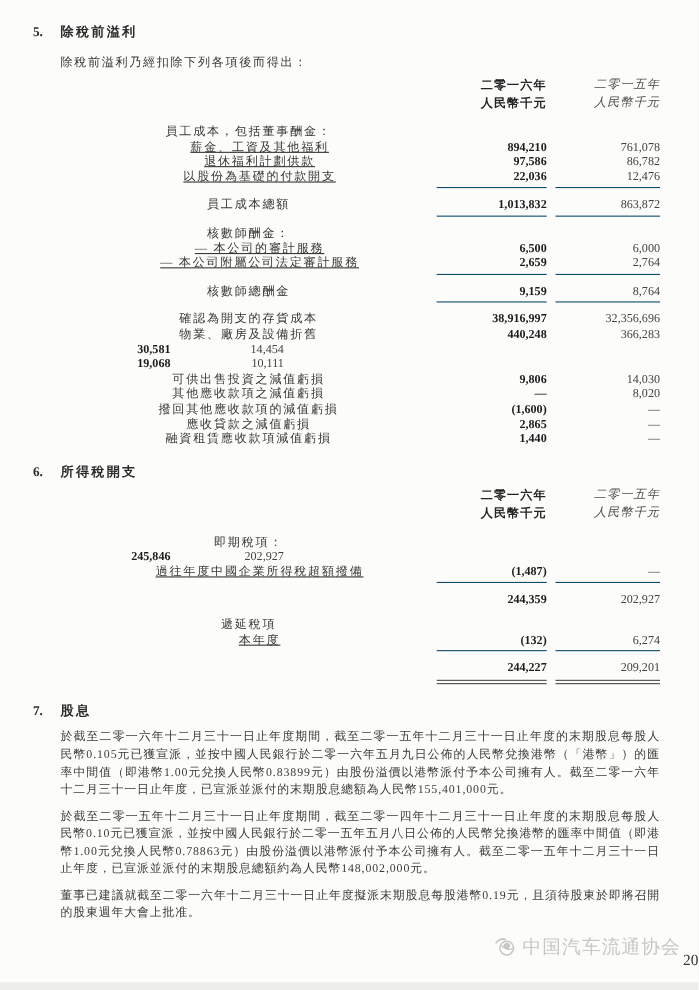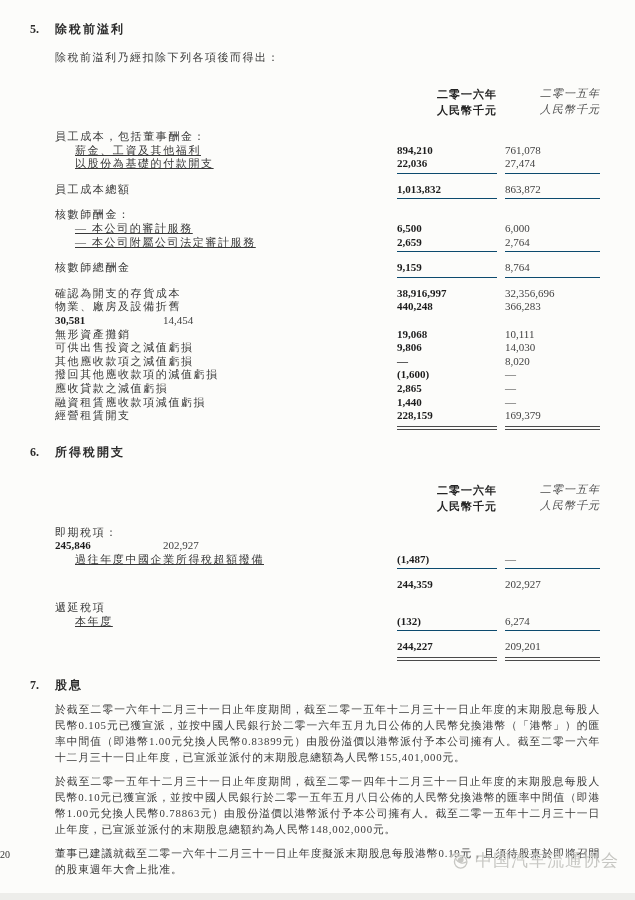--- a/index.html
+++ b/index.html
@@ -17,43 +17,43 @@
     box-sizing:border-box;
     padding:22px 35px 0 30px;
   }
   
   .sec-head{font-weight:bold;font-size:12px;color:#2c2c2c;letter-spacing:2px;line-height:15px;}
   .sec-num{display:inline-block;width:25px;letter-spacing:0;}
   
   .ci{margin-left:25px;}
   .intro{font-size:11px;letter-spacing:1.5px;margin-top:13px;line-height:14px;}
   
-  .chead{display:flex;margin-top:22px;line-height:16px;font-size:11px;}
+  .chead{display:flex;margin-top:6px;line-height:16px;font-size:11px;}
   .chead .sp{flex:1;}
   .hcol{width:100px;text-align:right;letter-spacing:1px;}
   .hcol.b{width:95px;margin-left:8px;}
   .hcol.a{font-weight:bold;color:#242424;}
   .hcol.b{font-style:italic;color:#4c4c4c;font-family:Liberation Mono, monospace;}
   
   .tbl{margin-top:12px;font-size:11px;}
   .trow{display:flex;align-items:baseline;line-height:13.6px;}
   .trow.spacer{height:9px;}
-  .tlabel{flex:1;letter-spacing:1.6px;white-space:nowrap;overflow:hidden;}
+  .tlabel{flex:1;letter-spacing:1.6px;white-space:nowrap;overflow:hidden;text-align:center;}
   .trow.indent .tlabel{padding-left:20px;text-decoration:underline;}
-  .tcola,.tcolb{text-align:left;letter-spacing:0;}
+  .tcola,.tcolb{text-align:right;letter-spacing:0;}
   .tcola{width:100px;font-weight:bold;color:#1d1d1d;}
   .tcolb{width:95px;margin-left:8px;color:#424242;}
   .trow.underline .tcola,.trow.underline .tcolb{border-bottom:1px solid #0c4a6e;padding-bottom:2px;}
   .trow.double .tcola,.trow.double .tcolb{border-bottom:4px double #4a4a4a;padding-bottom:3px;}
   
   .para{font-size:10.8px;line-height:16px;letter-spacing:0.8px;text-align:justify;margin-top:8px;color:#3a3a3a;}
   .sec-gap{margin-top:15px;}
   .sec-gap7{margin-top:17px;}
   
-  .pagenum{position:absolute;left:0;right:0;bottom:40px;text-align:left;font-size:10px;color:#333;}
+  .pagenum{position:absolute;left:0;right:0;bottom:18px;text-align:right;font-size:14px;color:#333;}
   .watermark{position:absolute;right:16px;bottom:28px;display:flex;align-items:center;gap:5px;color:#c7c7c3;font-size:17px;letter-spacing:1px;font-family:"Liberation Sans","DejaVu Sans",sans-serif;}
   .wm-logo{width:22px;height:20px;}
   .scan-edge{position:absolute;left:0;right:0;bottom:0;height:7px;background:#ededea;}
 </style>
 </head>
 <body>
 
 <div class="page">
 
   <div class="sec-head">
@@ -76,24 +76,29 @@
       <div class="trow plain">
         <span class="tlabel">員工成本，包括董事酬金：</span>
         <span class="tcola"></span>
         <span class="tcolb"></span>
       </div>
       <div class="trow plain indent">
         <span class="tlabel">薪金、工資及其他福利</span>
         <span class="tcola">894,210</span>
         <span class="tcolb">761,078</span>
       </div>
+      <div class="trow plain indent">
+        <span class="tlabel">退休福利計劃供款</span>
+        <span class="tcola">97,586</span>
+        <span class="tcolb">86,782</span>
+      </div>
       <div class="trow underline indent">
         <span class="tlabel">以股份為基礎的付款開支</span>
         <span class="tcola">22,036</span>
-        <span class="tcolb">27,474</span>
+        <span class="tcolb">12,476</span>
       </div>
       <div class="trow spacer"></div>
       <div class="trow underline">
         <span class="tlabel">員工成本總額</span>
         <span class="tcola">1,013,832</span>
         <span class="tcolb">863,872</span>
       </div>
       <div class="trow spacer"></div>
       <div class="trow plain">
         <span class="tlabel">核數師酬金：</span>
@@ -125,21 +130,20 @@
       <div class="trow plain">
         <span class="tlabel">物業、廠房及設備折舊</span>
         <span class="tcola">440,248</span>
         <span class="tcolb">366,283</span>
       </div>
       <div class="trow plain">
         <span class="tcola">30,581</span>
         <span class="tcolb">14,454</span>
       </div>
       <div class="trow plain">
-        <span class="tlabel">無形資產攤銷</span>
         <span class="tcola">19,068</span>
         <span class="tcolb">10,111</span>
       </div>
       <div class="trow plain">
         <span class="tlabel">可供出售投資之減值虧損</span>
         <span class="tcola">9,806</span>
         <span class="tcolb">14,030</span>
       </div>
       <div class="trow plain">
         <span class="tlabel">其他應收款項之減值虧損</span>
@@ -153,25 +157,20 @@
       </div>
       <div class="trow plain">
         <span class="tlabel">應收貸款之減值虧損</span>
         <span class="tcola">2,865</span>
         <span class="tcolb">—</span>
       </div>
       <div class="trow plain">
         <span class="tlabel">融資租賃應收款項減值虧損</span>
         <span class="tcola">1,440</span>
         <span class="tcolb">—</span>
-      </div>
-      <div class="trow double">
-        <span class="tlabel">經營租賃開支</span>
-        <span class="tcola">228,159</span>
-        <span class="tcolb">169,379</span>
       </div>
     </div>
 
   <div class="sec-head sec-gap">
     <span class="sec-num">6.</span><span>所得稅開支</span>
   </div>
 
   <div class="chead ci">
     <span class="sp"></span>
     <span class="hcol a">二零一六年</span>

